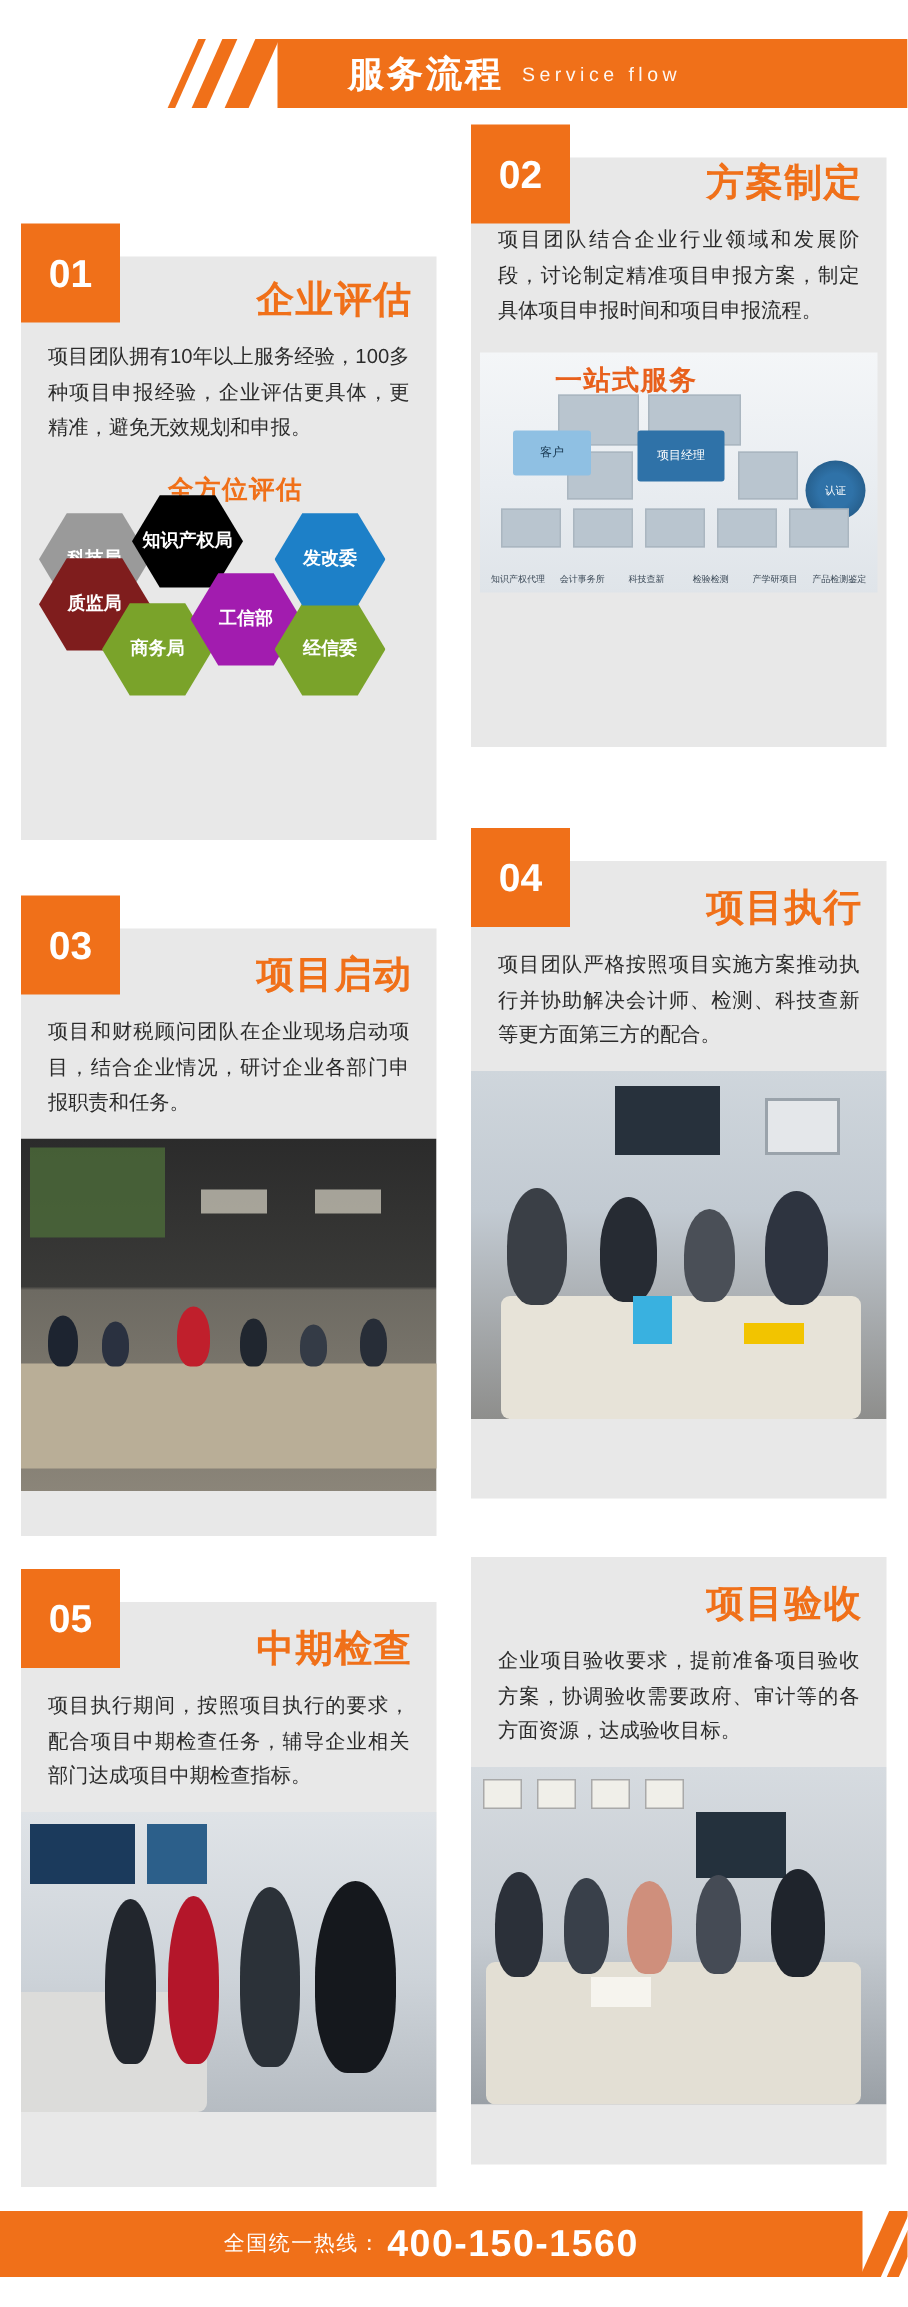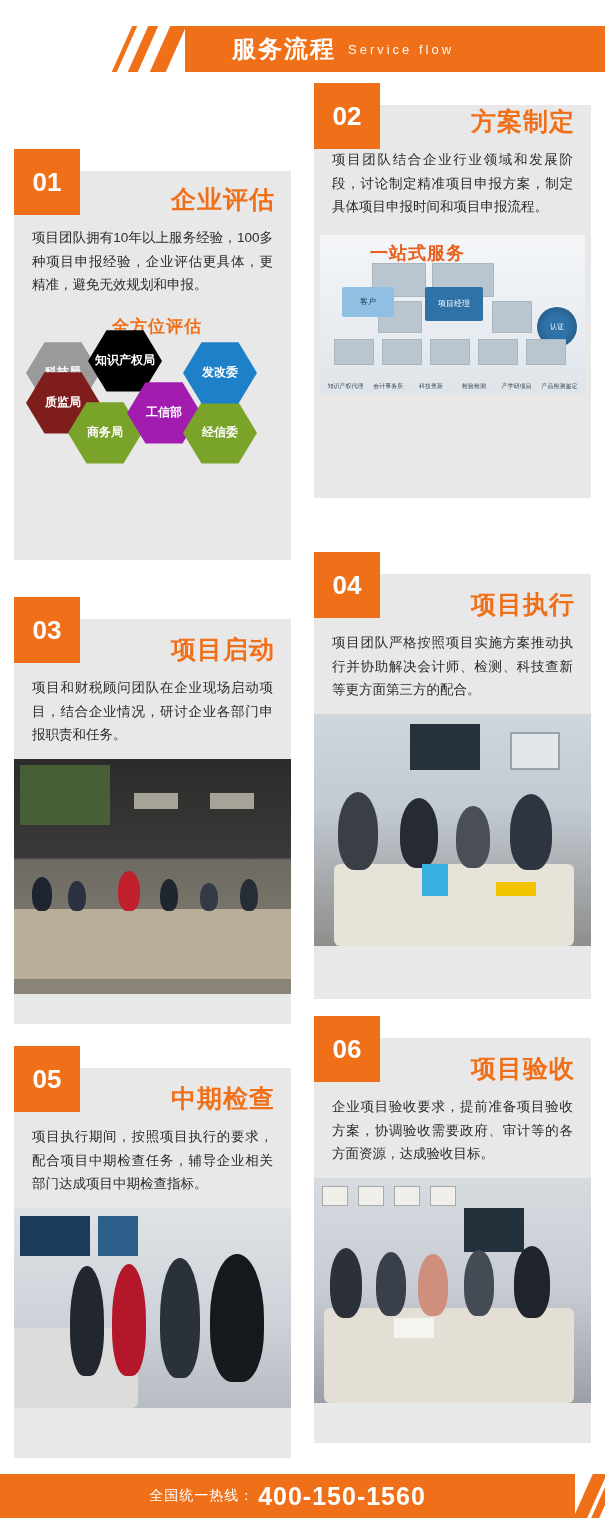--- a/index.html
+++ b/index.html
@@ -378,21 +378,20 @@
         <div style="position:absolute;top:8px;left:84px;width:40px;height:40px;background:#2c5f8a;"></div>
         <div class="table" style="top:120px;left:-6px;width:130px;height:80px;background:#dcdcda;"></div>
         <div class="p-dot" style="top:58px;left:56px;width:34px;height:110px;background:#22262d;"></div>
         <div class="p-dot" style="top:56px;left:98px;width:34px;height:112px;background:#b4162a;"></div>
         <div class="p-dot" style="top:50px;left:146px;width:40px;height:120px;background:#2b3138;"></div>
         <div class="p-dot" style="top:46px;left:196px;width:54px;height:128px;background:#15181d;"></div>
       </div>
     </div>
 
     <div class="card right" style="top:0px; height:405px;">
-      <div class="badge tl">06</div>
       <div class="card-title" style="padding-top:14px;">项目验收</div>
       <div class="card-body">企业项目验收要求，提前准备项目验收方案，协调验收需要政府、审计等的各方面资源，达成验收目标。</div>
       <div class="room" style="height:225px;">
         <div class="wall" style="background:linear-gradient(180deg,#d6dbe0 0%,#c6ccd2 50%,#9aa0a6 100%);"></div>
         <div style="position:absolute;top:8px;left:8px;width:26px;height:20px;background:#f0efe9;border:1px solid #a9a9a9;"></div>
         <div style="position:absolute;top:8px;left:44px;width:26px;height:20px;background:#f0efe9;border:1px solid #a9a9a9;"></div>
         <div style="position:absolute;top:8px;left:80px;width:26px;height:20px;background:#f0efe9;border:1px solid #a9a9a9;"></div>
         <div style="position:absolute;top:8px;left:116px;width:26px;height:20px;background:#f0efe9;border:1px solid #a9a9a9;"></div>
         <div style="position:absolute;top:30px;left:150px;width:60px;height:44px;background:#24313d;"></div>
         <div class="table" style="top:130px;left:10px;width:250px;height:95px;background:#e3dfd4;"></div>

